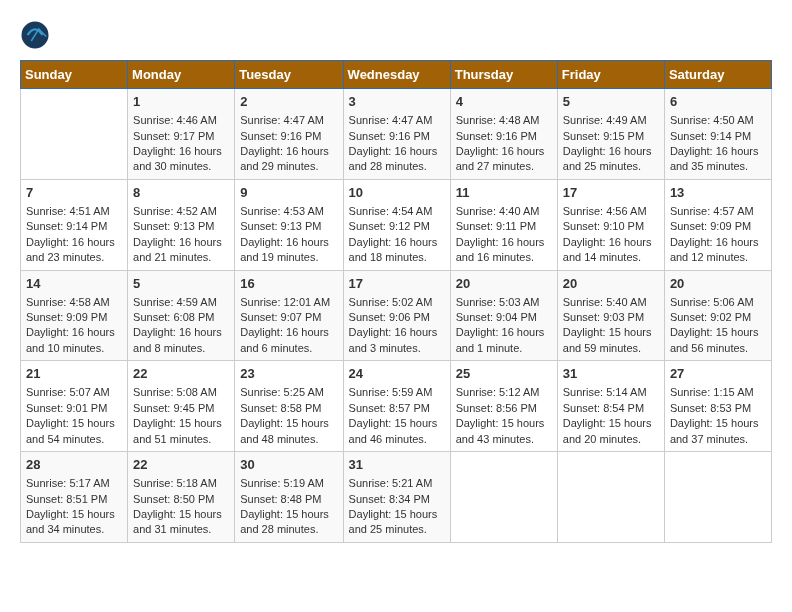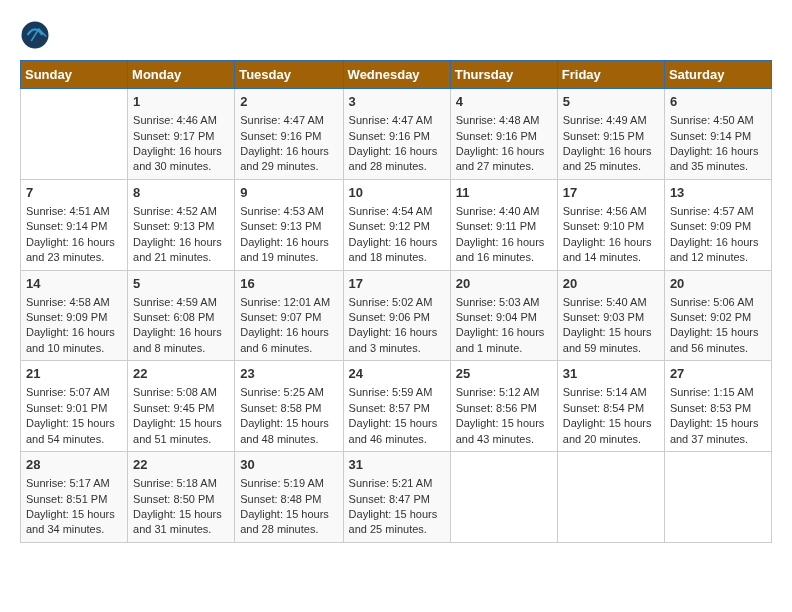--- a/index.html
+++ b/index.html
@@ -333,21 +333,21 @@
         <td>
           <span class="day-number">30</span>
           <div>Sunrise: 5:19 AM</div>
           <div>Sunset: 8:48 PM</div>
           <div>Daylight: 15 hours</div>
           <div>and 28 minutes.</div>
         </td>
         <td>
           <span class="day-number">31</span>
           <div>Sunrise: 5:21 AM</div>
-          <div>Sunset: 8:47 PM</div>
+          <div>Sunset: 8:34 PM</div>
           <div>Daylight: 15 hours</div>
           <div>and 25 minutes.</div>
         </td>
         <td class="empty-cell"></td>
         <td class="empty-cell"></td>
         <td class="empty-cell"></td>
       </tr>
     </tbody>
 </table>
 

